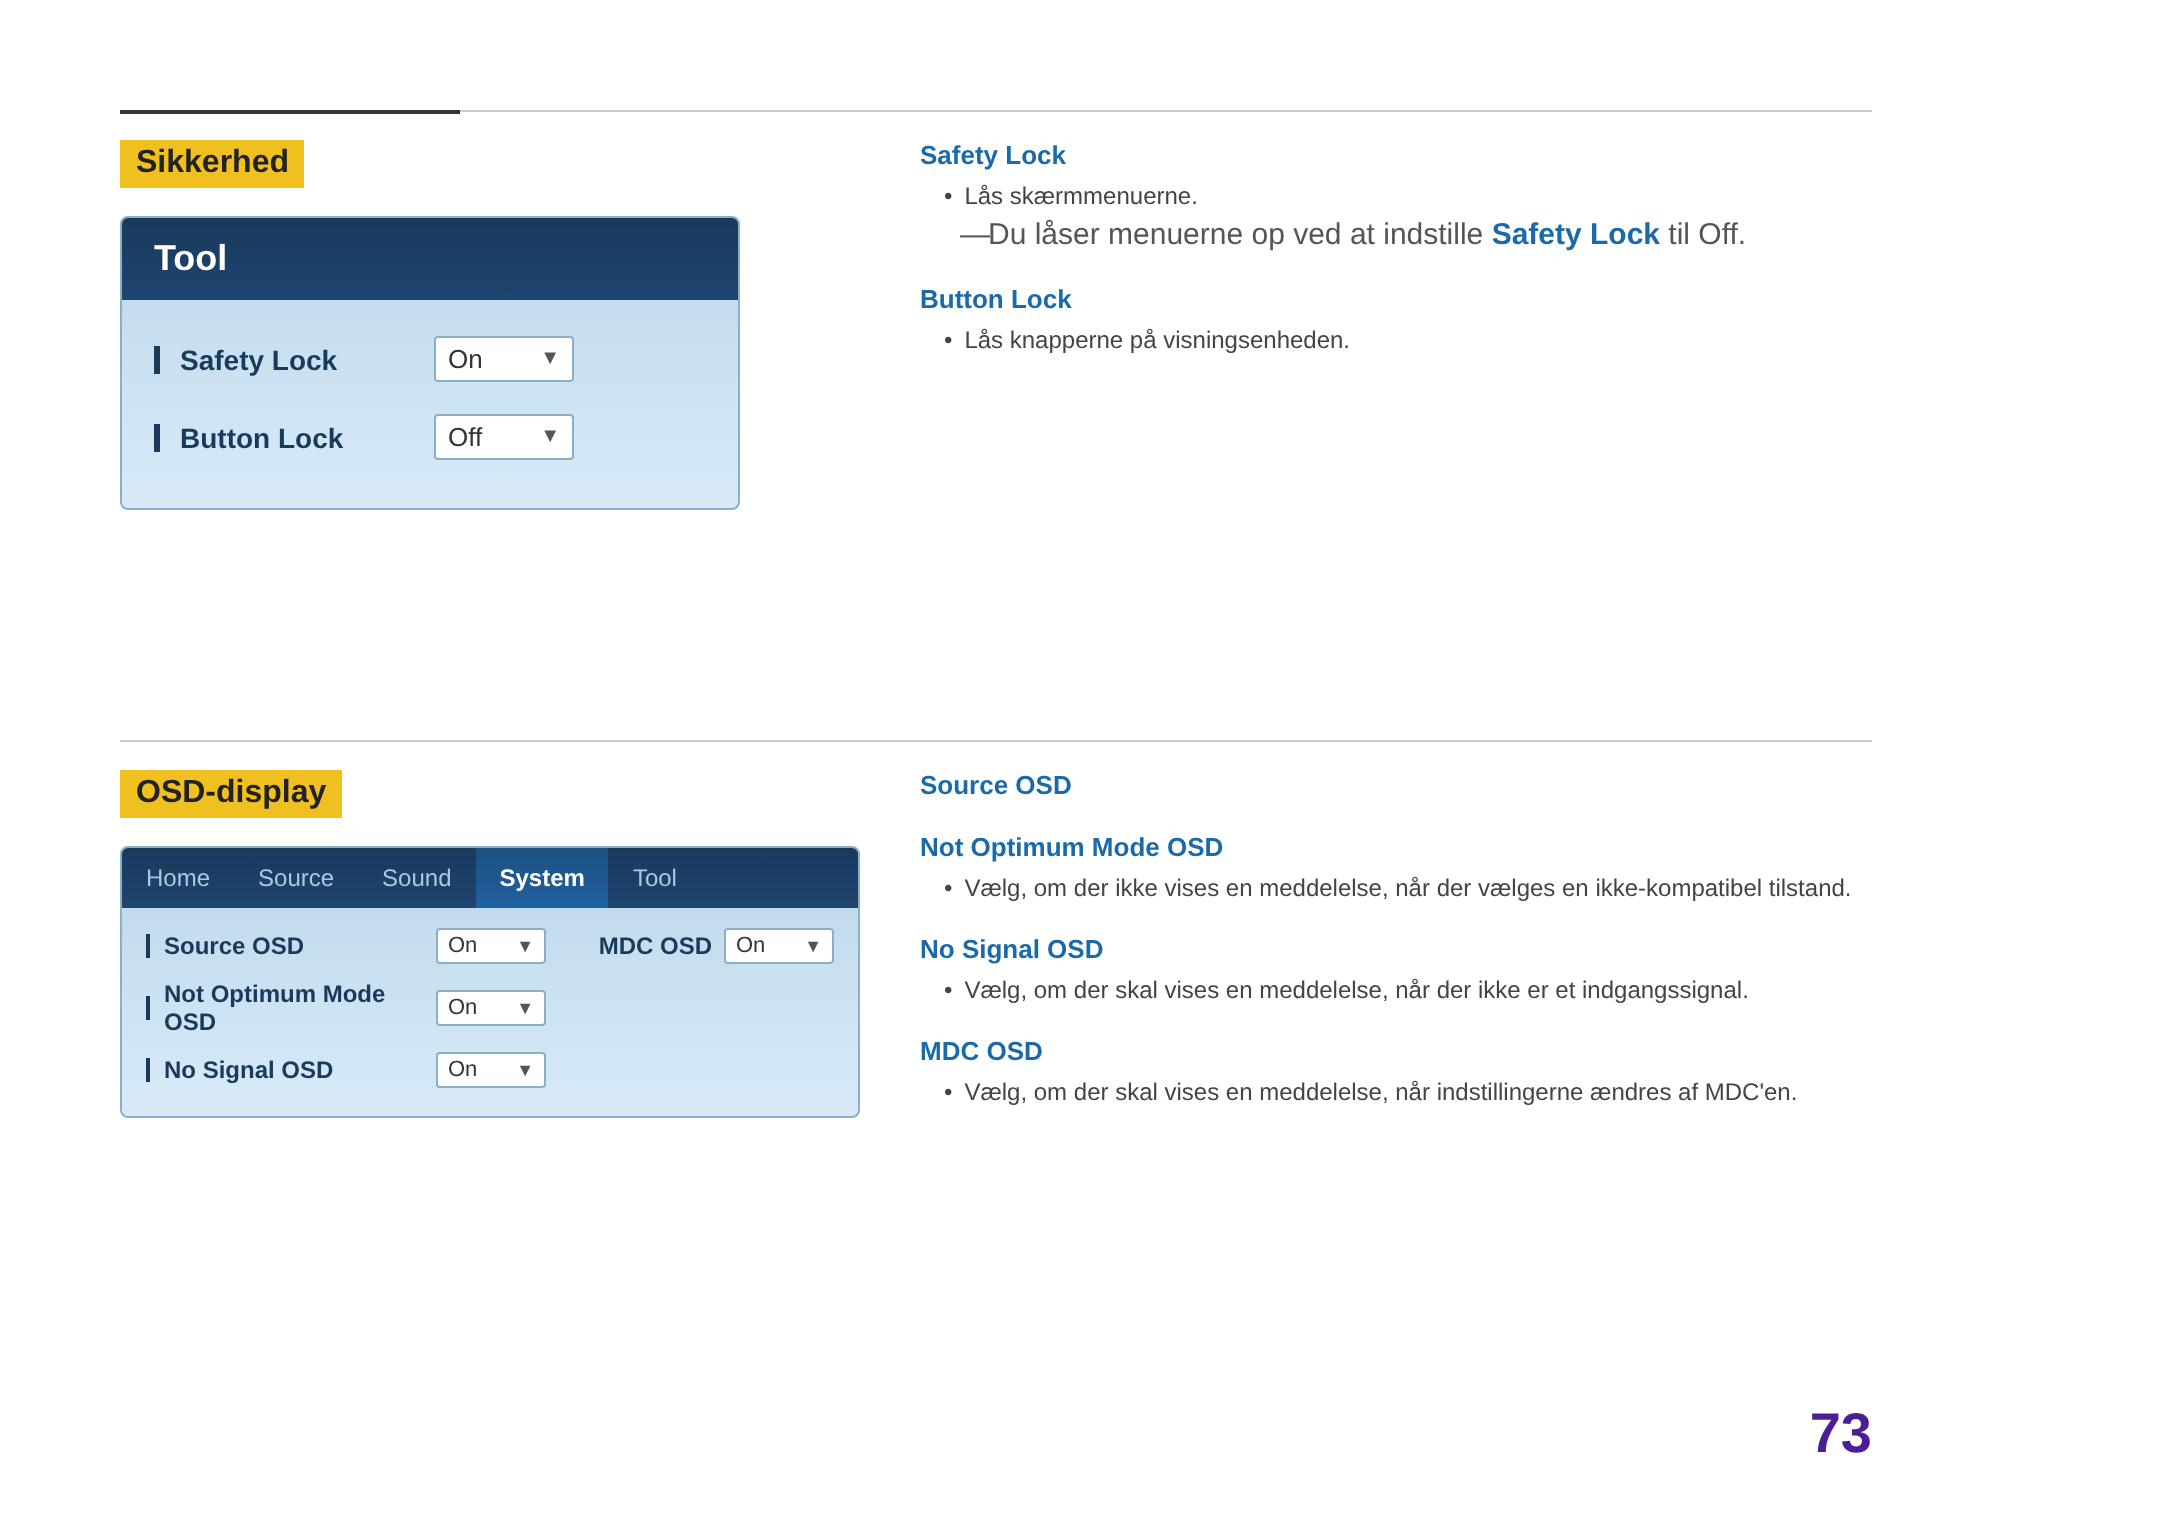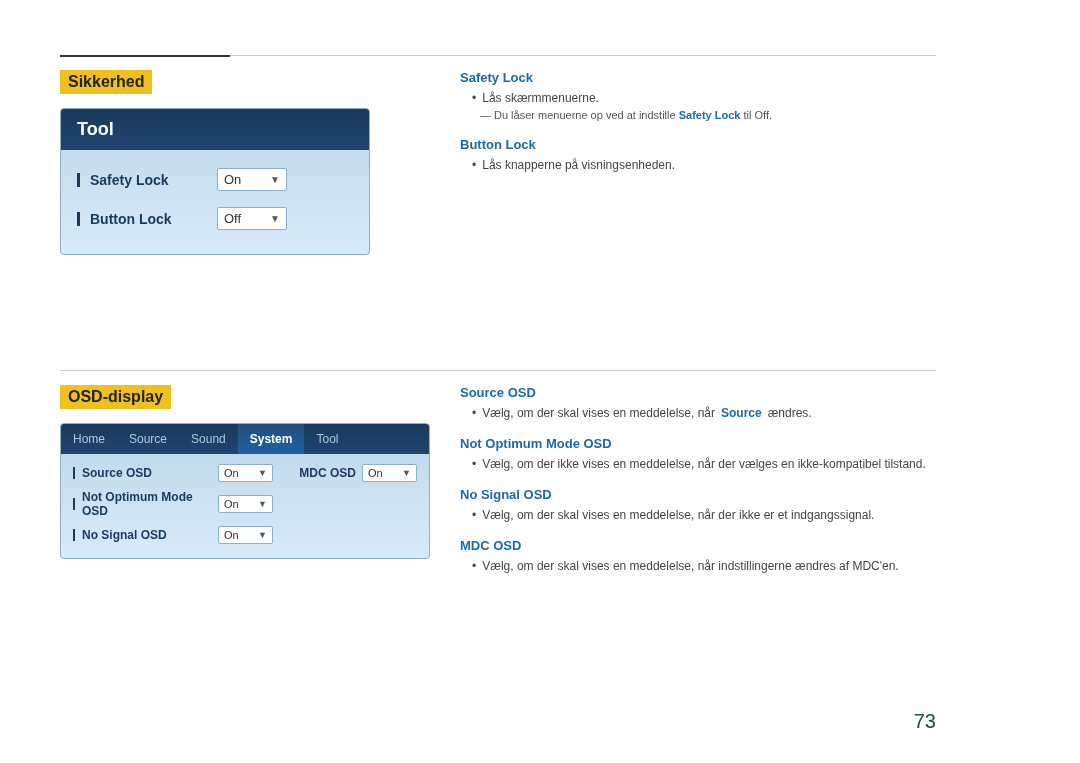--- a/index.html
+++ b/index.html
@@ -148,21 +148,21 @@
       gap: 6px;
     }
 
     .desc-bullet::before {
       content: '•';
       color: #444;
       flex-shrink: 0;
     }
 
     .desc-sub {
-      font-size: 11px;
+      font-size: 15px;
       color: #555;
       margin-left: 20px;
       margin-bottom: 4px;
       padding-left: 14px;
       position: relative;
     }
 
     .desc-sub::before {
       content: '—';
       position: absolute;
@@ -296,23 +296,23 @@
       top: 385px;
       left: 460px;
       right: 60px;
     }
 
     
     .page-number {
       position: absolute;
       bottom: 30px;
       right: 60px;
-      font-size: 20px;
-      color: #14532d;
-      font-weight: normal;
+      font-size: 28px;
+      color: #4c1d95;
+      font-weight: bold;
     }
   </style>
 </head>
 <body>
 
 <div class="page-container">
 
   <div class="top-line"></div>
   <div class="top-line-accent"></div>
 
@@ -423,25 +423,20 @@
             <span class="arrow">▼</span>
           </div>
         </div>
       </div>
     </div>
   </div>
 
   <div class="osd-descriptions-right">
     <div class="desc-group">
       <div class="desc-section-title">Source OSD</div>
-      <div class="desc-bullet">
-        <span>Vælg, om der skal vises en meddelelse, når </span>
-          <span class="desc-bold">Source</span>
-          <span> ændres.</span>
-      </div>
     </div>
     <div class="desc-group">
       <div class="desc-section-title">Not Optimum Mode OSD</div>
       <div class="desc-bullet">
         <span>Vælg, om der ikke vises en meddelelse, når der vælges en ikke-kompatibel tilstand.</span>
       </div>
     </div>
     <div class="desc-group">
       <div class="desc-section-title">No Signal OSD</div>
       <div class="desc-bullet">

